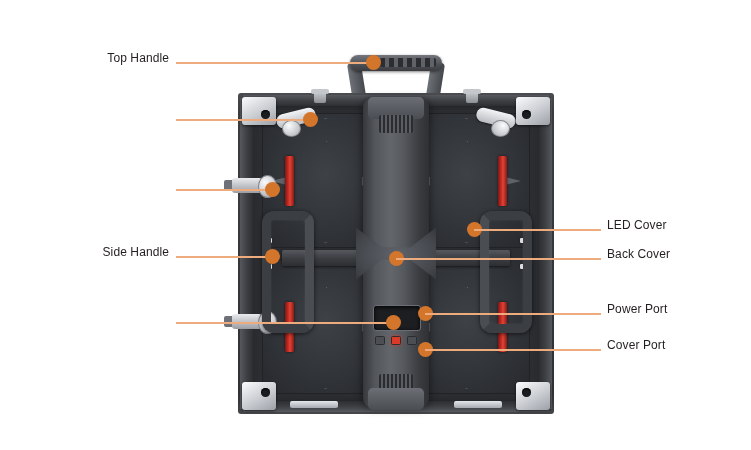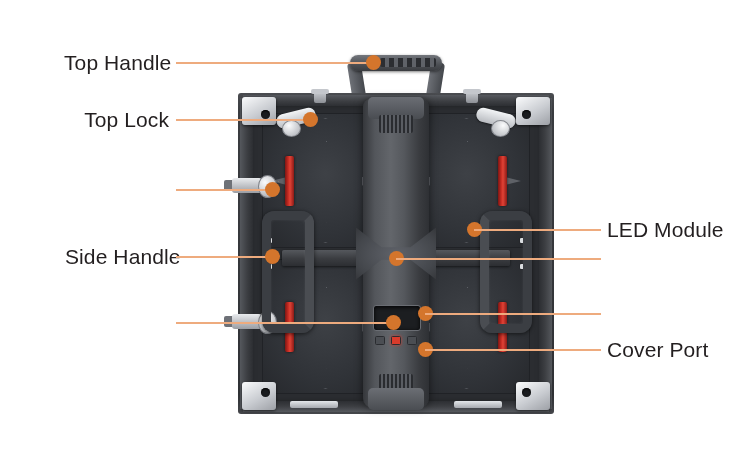--- a/index.html
+++ b/index.html
@@ -5,21 +5,21 @@
   html,body{margin:0;padding:0;}
   body{
     width:751px;height:450px;background:#ffffff;
     font-family:"Liberation Sans","DejaVu Sans",sans-serif;
     overflow:hidden;position:relative;
   }
   #stage{position:absolute;left:0;top:0;width:751px;height:450px;}
 
   
   .label{
-    position:absolute;font-size:21px;color:#231f20;
+    position:absolute;font-size:12px;color:#231f20;
     white-space:nowrap;letter-spacing:.1px;
   }
   .label.right{text-align:left;}
   .label.left{text-align:right;}
 
   
   .leader{position:absolute;height:2.6px;background:#eeab7e;}
   .dot{position:absolute;width:15px;height:15px;border-radius:50%;
        background:#d4752c;}
 
@@ -347,41 +347,42 @@
       </div>
 
     <div class="foot l"></div>
     <div class="foot r"></div>
   </div>
 
   <div class="label left" style="left:64px;top:51px;width:105px;">Top Handle</div>
   <div class="leader" style="left:176px;top:61.5px;width:197px;"></div>
   <div class="dot" style="left:366px;top:55px;"></div>
 
-  <div class="label left" style="left:82px;top:108px;width:87px;">Top Lock</div>
   <div class="leader" style="left:176px;top:118.5px;width:140px;"></div>
   <div class="dot" style="left:303px;top:112px;"></div>
 
   <div class="leader" style="left:176px;top:188.5px;width:103px;"></div>
   <div class="dot" style="left:265px;top:182px;"></div>
 
-  <div class="label left" style="left:65px;top:245px;width:112px;">Side Handle</div>
+  <div class="label left" style="left:57px;top:245px;width:112px;">Side Handle</div>
   <div class="leader" style="left:176px;top:255.5px;width:103px;"></div>
   <div class="dot" style="left:265px;top:249px;"></div>
 
   <div class="leader" style="left:176px;top:321.5px;width:218px;"></div>
   <div class="dot" style="left:386px;top:315px;"></div>
 
   <div class="dot" style="left:467px;top:222px;"></div>
   <div class="leader" style="left:474px;top:228.5px;width:127px;"></div>
-  <div class="label right" style="left:607px;top:218px;">LED Module</div>
+  <div class="label right" style="left:607px;top:218px;">LED Cover</div>
 
   <div class="dot" style="left:389px;top:251px;"></div>
   <div class="leader" style="left:396px;top:257.5px;width:205px;"></div>
+  <div class="label right" style="left:607px;top:247px;">Back Cover</div>
 
   <div class="dot" style="left:418px;top:306px;"></div>
   <div class="leader" style="left:425px;top:312.5px;width:176px;"></div>
+  <div class="label right" style="left:607px;top:302px;">Power Port</div>
 
   <div class="dot" style="left:418px;top:342px;"></div>
   <div class="leader" style="left:425px;top:348.5px;width:176px;"></div>
   <div class="label right" style="left:607px;top:338px;">Cover Port</div>
 
 </div>
 
 </body></html>

